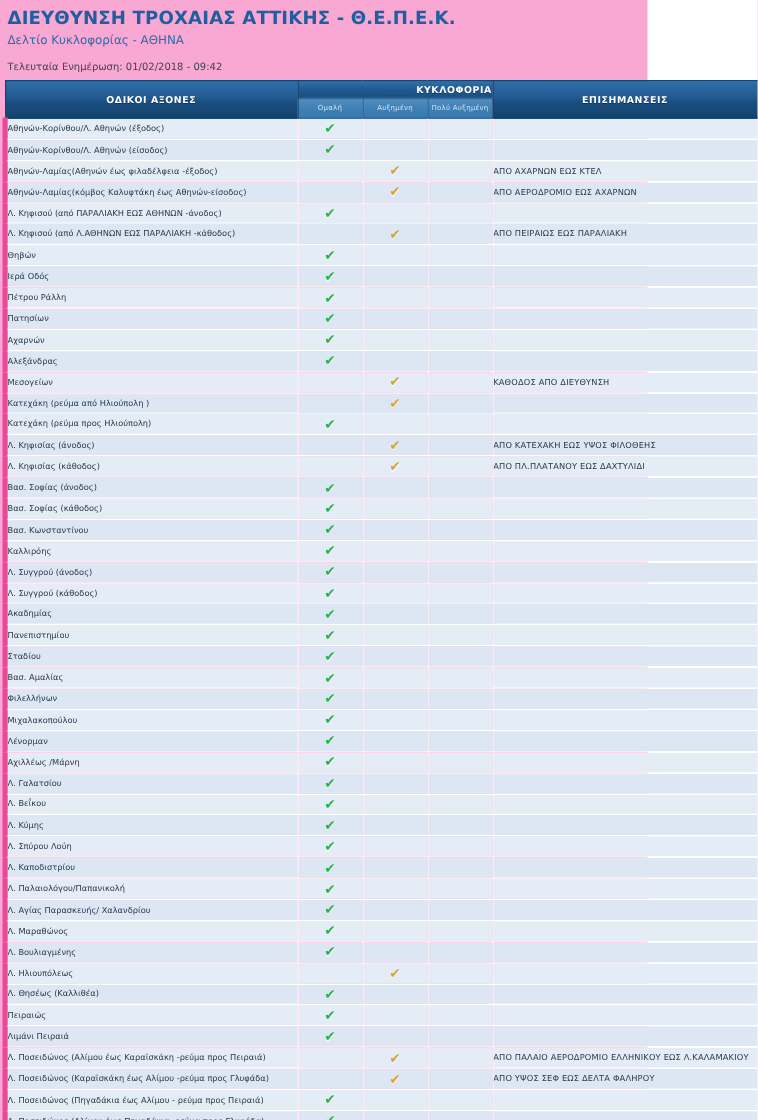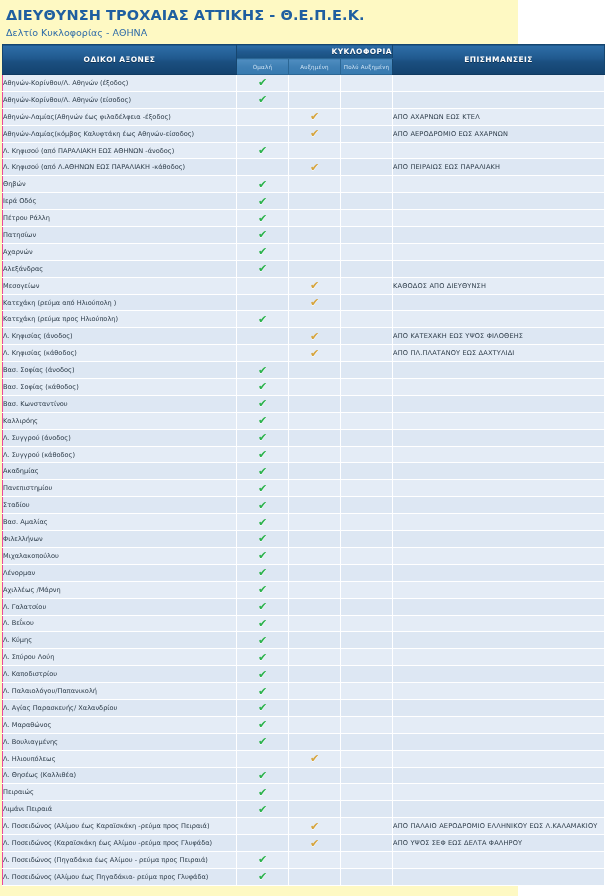--- a/index.html
+++ b/index.html
@@ -9,21 +9,21 @@
     width: 606px;
     height: 896px;
     overflow: hidden;
     font-family: "DejaVu Sans", "Liberation Sans", sans-serif;
   }
 
   #page {
     width: 518px;
     height: 896px;
     position: relative;
-    background: #fef9c3;
+    background: #f9a8d4;
     box-sizing: border-box;
   }
 
   .head-block {
     padding: 7px 0 0 6px;
   }
 
   .main-title {
     font-size: 14.5px;
     font-weight: bold;
@@ -113,21 +113,21 @@
   }
 
   tr.row-even td { background: #e4ecf6; }
   tr.row-odd  td { background: #dde7f3; }
 
   td.axis-cell {
     padding-left: 7px;
     white-space: nowrap;
     overflow: hidden;
     text-overflow: ellipsis;
-    border-left: 1px solid #ec4899;
+    border-left: 4px solid #ec4899;
   }
 
   td.flow-cell {
     text-align: center;
     position: relative;
   }
 
   td.notes-cell {
     padding-left: 6px;
     white-space: nowrap;
@@ -157,20 +157,21 @@
   .col-notes { width: 212px; }
 </style>
 </head>
 <body>
 
 <div id="page">
 
   <div class="head-block">
     <div class="main-title">ΔΙΕΥΘΥΝΣΗ ΤΡΟΧΑΙΑΣ ΑΤΤΙΚΗΣ - Θ.Ε.Π.Ε.Κ.</div>
     <div class="sub-title">Δελτίο Κυκλοφορίας - ΑΘΗΝΑ</div>
+    <div class="last-update">Τελευταία Ενημέρωση: 01/02/2018 - 09:42</div>
   </div>
 
   <table class="traffic">
     <colgroup>
       <col class="col-axis">
       <col class="col-flow">
       <col class="col-flow">
       <col class="col-flow">
       <col class="col-notes">
     </colgroup>

